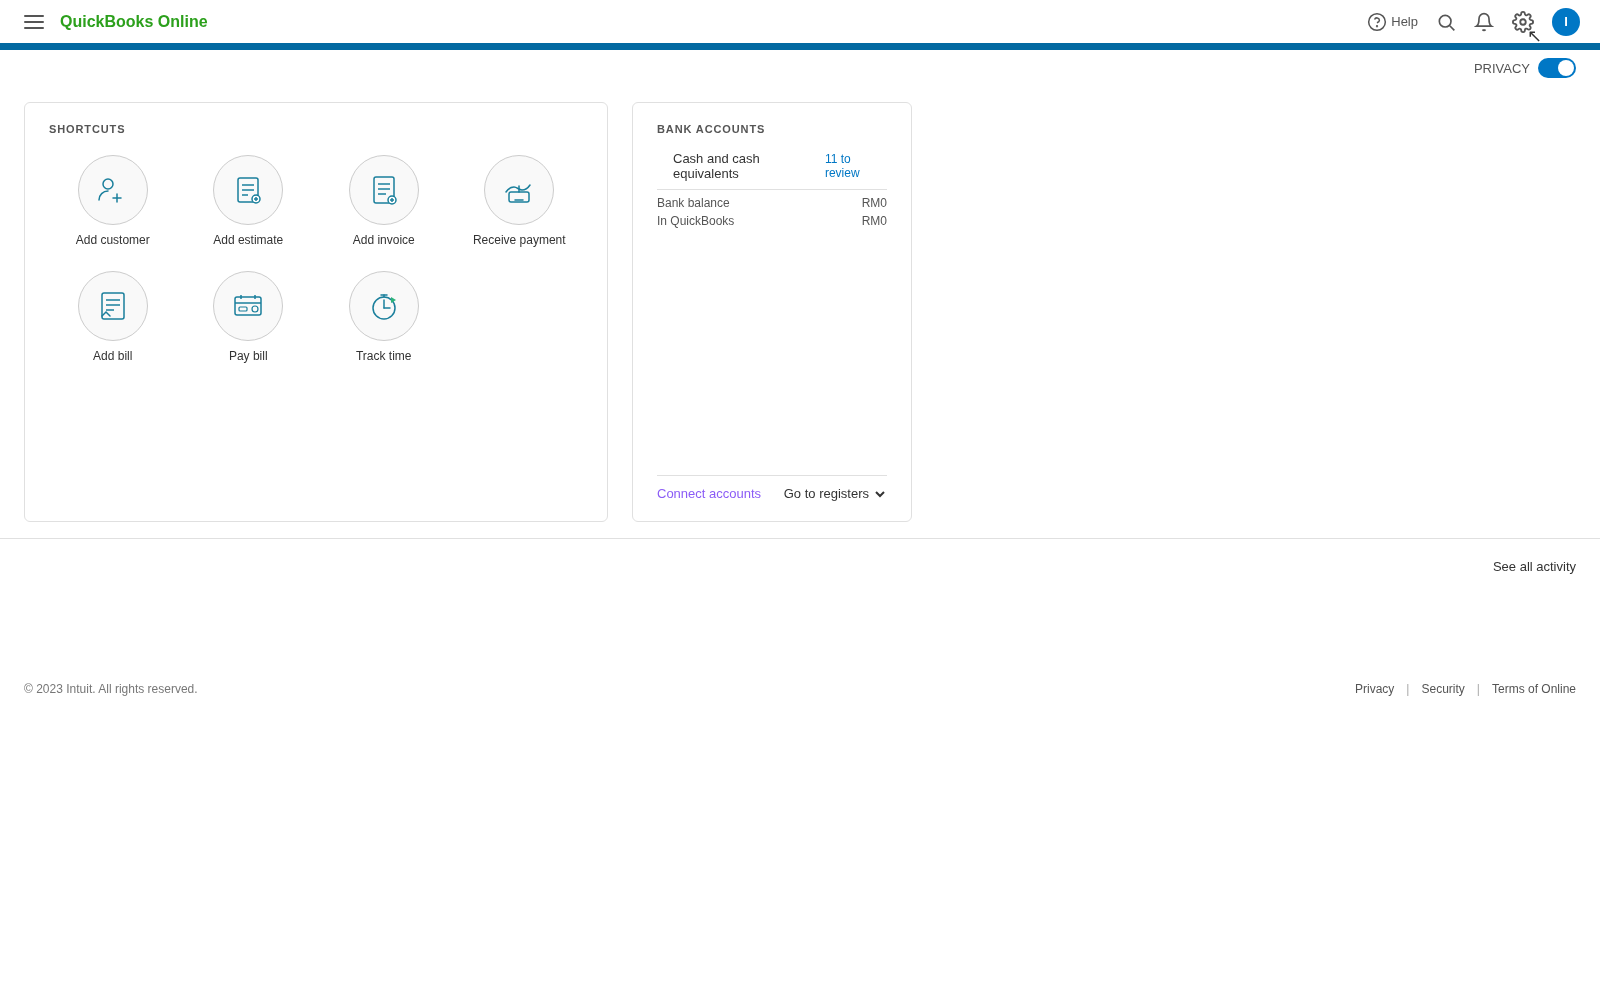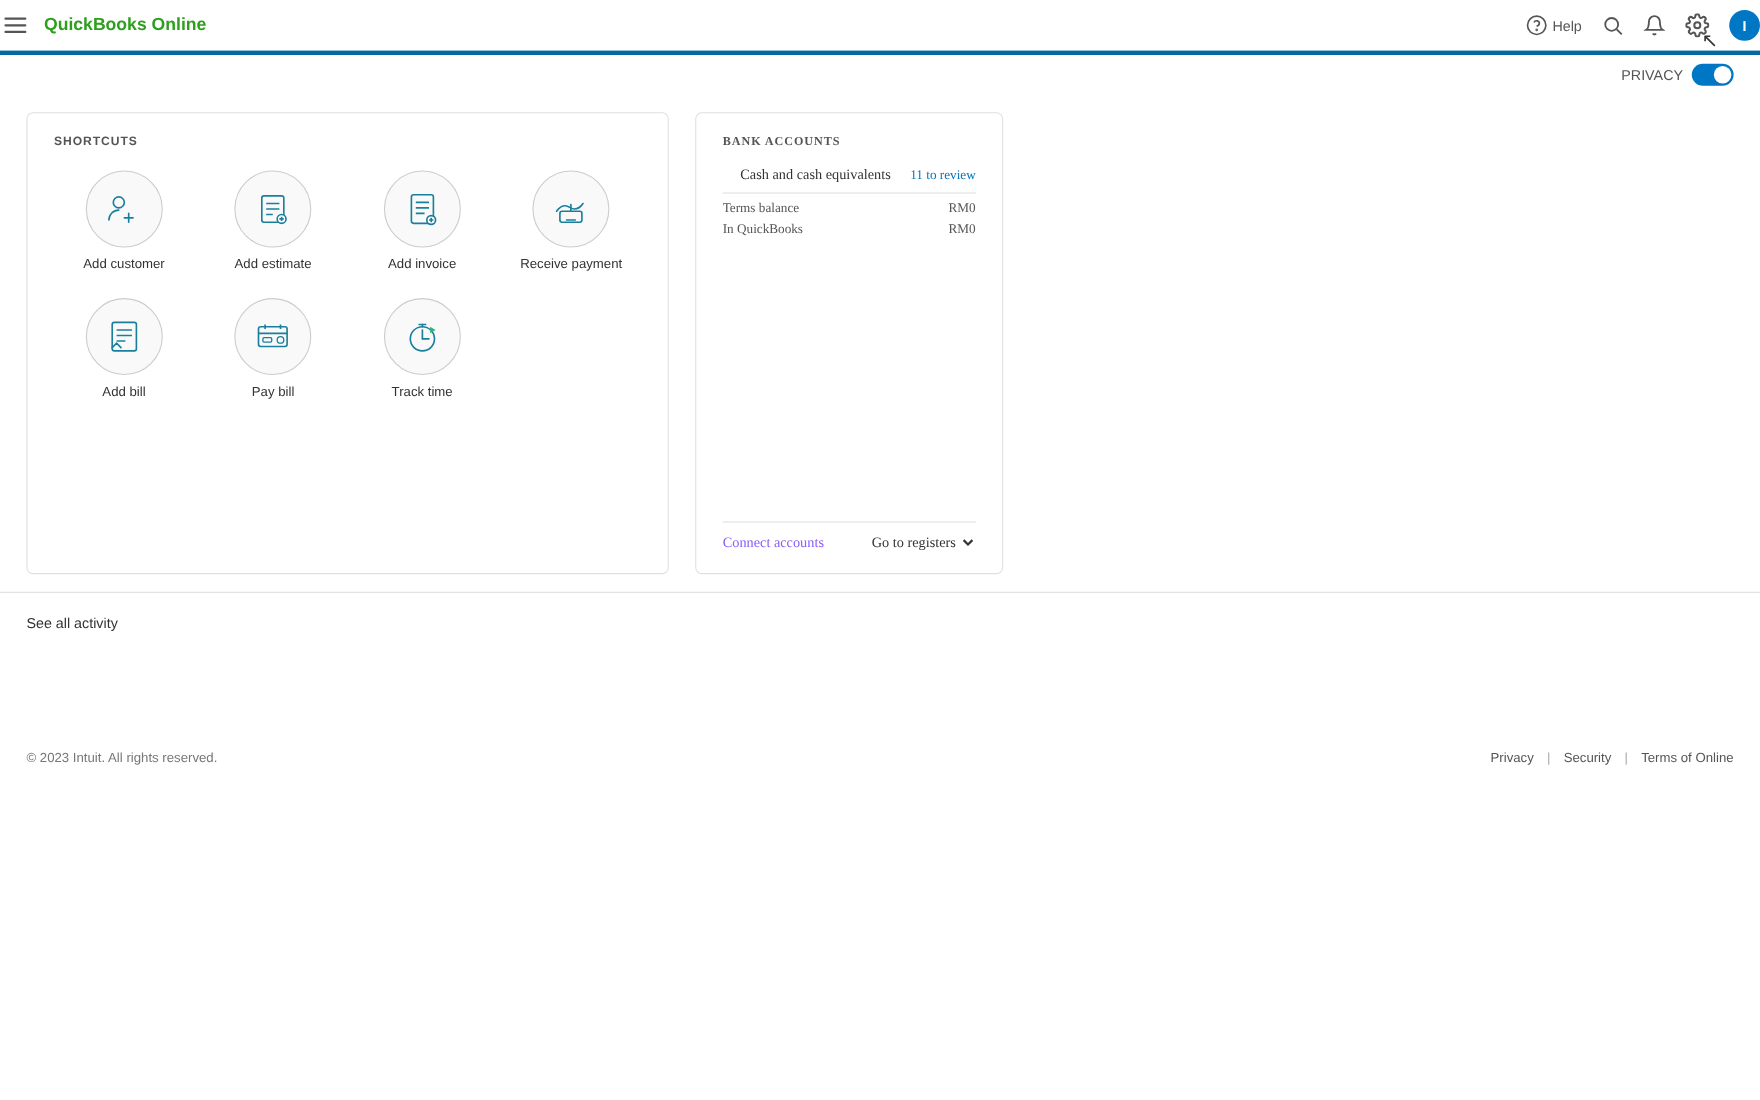--- a/index.html
+++ b/index.html
@@ -3,23 +3,23 @@
   <meta charset="utf-8">
   <style>
     * { box-sizing: border-box; margin: 0; padding: 0; }
     body { font-family: Arial, sans-serif; background: #fff; color: #333; font-size: 14px; }
 
     
     .header {
       display: flex;
       align-items: center;
       justify-content: space-between;
-      padding: 0 0;
+      padding: 0 20px;
       height: 50px;
-      border-bottom: 4px solid #0369a1;
+      border-bottom: 7px solid #0369a1;
       background: #fff;
     }
     .header-left {
       display: flex;
       align-items: center;
       gap: 12px;
     }
     .header-title {
       font-size: 16px;
       font-weight: bold;
@@ -146,21 +146,20 @@
     
     .bank-card {
       border: 1px solid #e0e0e0;
       border-radius: 6px;
       padding: 20px 24px;
       width: 280px;
       min-height: 280px;
       display: flex;
       flex-direction: column;
       justify-content: space-between;
-      font-family: Liberation Serif, serif;
     }
     .bank-title {
       font-size: 11px;
       font-weight: bold;
       letter-spacing: 0.08em;
       color: #555;
       margin-bottom: 16px;
     }
     .bank-row-header {
       display: flex;
@@ -211,20 +210,21 @@
       align-items: center;
       gap: 4px;
       font-size: 13px;
       color: #333;
       cursor: pointer;
     }
 
     
     .see-all-row {
       display: flex;
+      justify-content: flex-end;
       padding: 12px 24px;
     }
     .see-all-link {
       font-size: 13px;
       color: #333;
       cursor: pointer;
       text-decoration: none;
     }
 
     
@@ -446,21 +446,21 @@
 
   <div class="bank-card">
     <div>
       <div class="bank-title">BANK ACCOUNTS</div>
       <div class="bank-row-header">
         <span class="bank-section-label">Cash and cash equivalents</span>
         <a class="bank-review-link">11 to review</a>
       </div>
       <hr class="bank-divider">
       <div class="bank-balance-row">
-        <span>Terms balance</span>
+        <span>Bank balance</span>
         <span>RM0</span>
       </div>
       <div class="bank-balance-row">
         <span>In QuickBooks</span>
         <span>RM0</span>
       </div>
     </div>
     <div class="bank-footer">
       <a class="connect-accounts-link">Connect accounts</a>
       <div class="go-to-registers">

